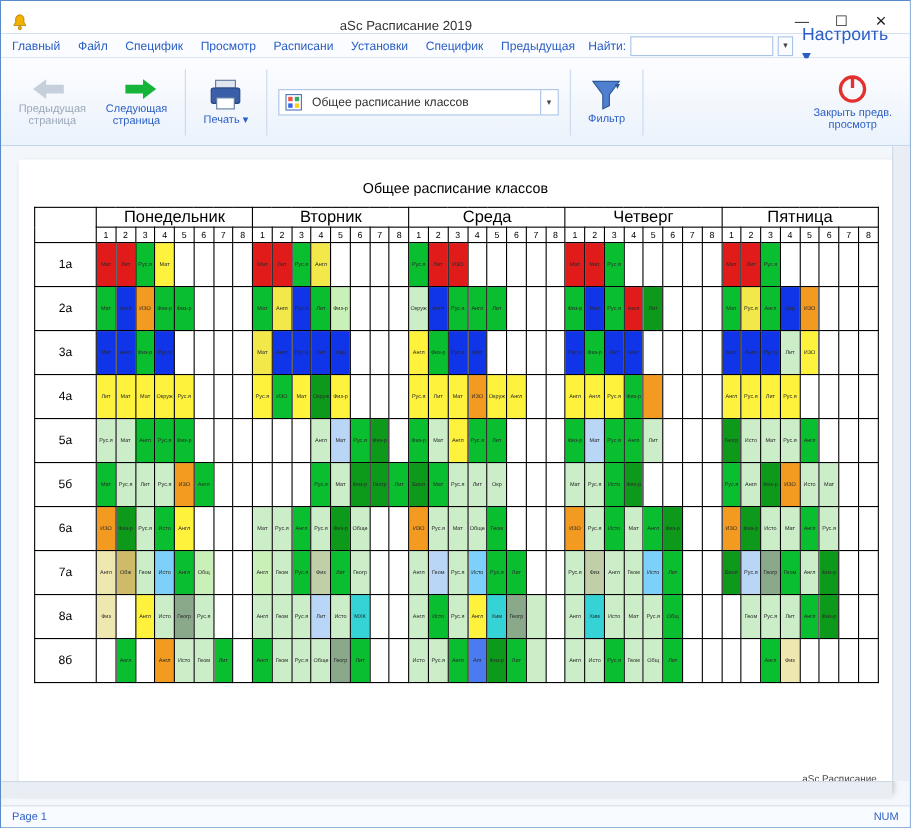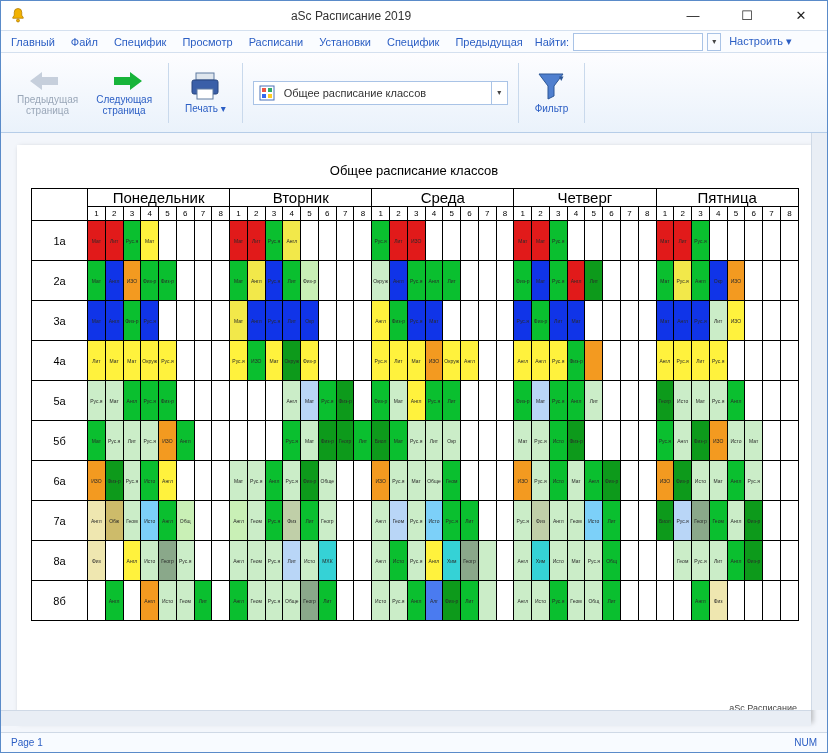--- a/index.html
+++ b/index.html
@@ -1,28 +1,28 @@
 <!DOCTYPE html>
 <html><head>
 <meta charset="utf-8">
 <style>
 *{box-sizing:border-box;font-family:Tahoma,Verdana,sans-serif}
 html,body{margin:0;padding:0;width:828px;height:753px;overflow:hidden;background:#e8eef5}
 .window{width:828px;height:753px;border:1px solid #5a8bc9;display:flex;flex-direction:column;background:#fff}
-.titlebar{height:30px;background:#fff;border-bottom:1px solid #d4e0ef;display:flex;align-items:center;padding:0 8px;gap:18px}
+.titlebar{height:30px;background:#fff;border-bottom:1px solid #d4e0ef;display:flex;align-items:flex-end;padding:0 8px;gap:0}
 .bell{width:18px;height:18px}
 .title{flex:1;text-align:center;font-size:12px;color:#333}
 .wbtn{width:36px;height:22px;display:flex;align-items:center;justify-content:center;font-size:13px;color:#222}
 .menubar{height:22px;display:flex;align-items:center;padding:0 2px;font-size:11px;background:#fafcff;border-bottom:1px solid #d4e0ef}
 .mtab{padding:0 8px;height:22px;line-height:22px;color:#2b5ec4;cursor:pointer}
 .mtab.sel{color:#2b5ec4;font-weight:normal}
 .srch{margin-left:4px;display:flex;align-items:center;gap:4px;color:#2b5ec4}
 .srch input{width:130px;height:18px;border:1px solid #a9c3e6;font-size:11px;padding:0 3px}
 .srch .dd{width:14px;height:18px;border:1px solid #a9c3e6;display:flex;align-items:center;justify-content:center;font-size:8px;color:#444}
-.cust{padding:0 8px;color:#2b5ec4;font-size:11px}
+.cust{padding:0 8px;color:#2b5ec4;font-size:16px}
 .ribbon{height:80px;background:linear-gradient(#fdfdff,#eaf2fb);border-bottom:1px solid #b6cde8;display:flex;align-items:center;padding:4px 10px;gap:6px}
 .rbtn{display:flex;flex-direction:column;align-items:center;justify-content:center;height:70px;padding:0 6px;font-size:10px;color:#2b5ec4;text-align:center;gap:2px}
 .rbtn.dis{color:#9aa7b8}
 .arrow{width:40px;height:22px;display:flex;align-items:center;justify-content:center}
 .sep{width:1px;background:#c9d9ec;margin:6px 4px;height:60px}
 .printer{width:34px;height:30px}
 .combo{display:flex;align-items:center;border:1px solid #a9c3e6;background:#fff;height:24px;width:255px;font-size:11px}
 .combo .ic{width:20px;height:20px;margin:0 3px;display:flex;align-items:center;justify-content:center}
 .combo span{flex:1;padding:0 4px;color:#333}
 .combo .dd{width:16px;height:22px;border-left:1px solid #a9c3e6;display:flex;align-items:center;justify-content:center;font-size:8px;color:#444}
@@ -123,20 +123,28 @@
     <div class="sep"></div>
     <div class="rbtn">
       <svg class="funnel" viewBox="0 0 28 30">
           <path fill="#4f7fcf" stroke="#2d5796" d="M2 3h24l-9 12v10l-6 3V15z"></path>
           <text x="22" y="10" font-size="9" fill="#2d5796">▾</text>
         </svg>
       <div>Фильтр</div>
     </div>
     <div class="sep"></div>
     <div style="flex:1"></div>
+    <div class="rbtn">
+      <svg class="pwr" viewBox="0 0 28 28">
+          <circle cx="14" cy="14" r="11" fill="none" stroke="#e53030" stroke-width="3"></circle>
+          <line x1="14" y1="3" x2="14" y2="13" stroke="#e53030" stroke-width="3"></line>
+        </svg>
+      <div style="white-space:pre-line">Закрыть предв.
+просмотр</div>
+    </div>
   </div>
 
   <div class="preview">
     <div class="sheet">
       <h2>Общее расписание классов</h2>
       <table class="tt" id="tt">
           <tbody>
             <tr class="dayrow">
               <th class="cl" rowspan="2"></th>
               <th colspan="8">Понедельник</th>

